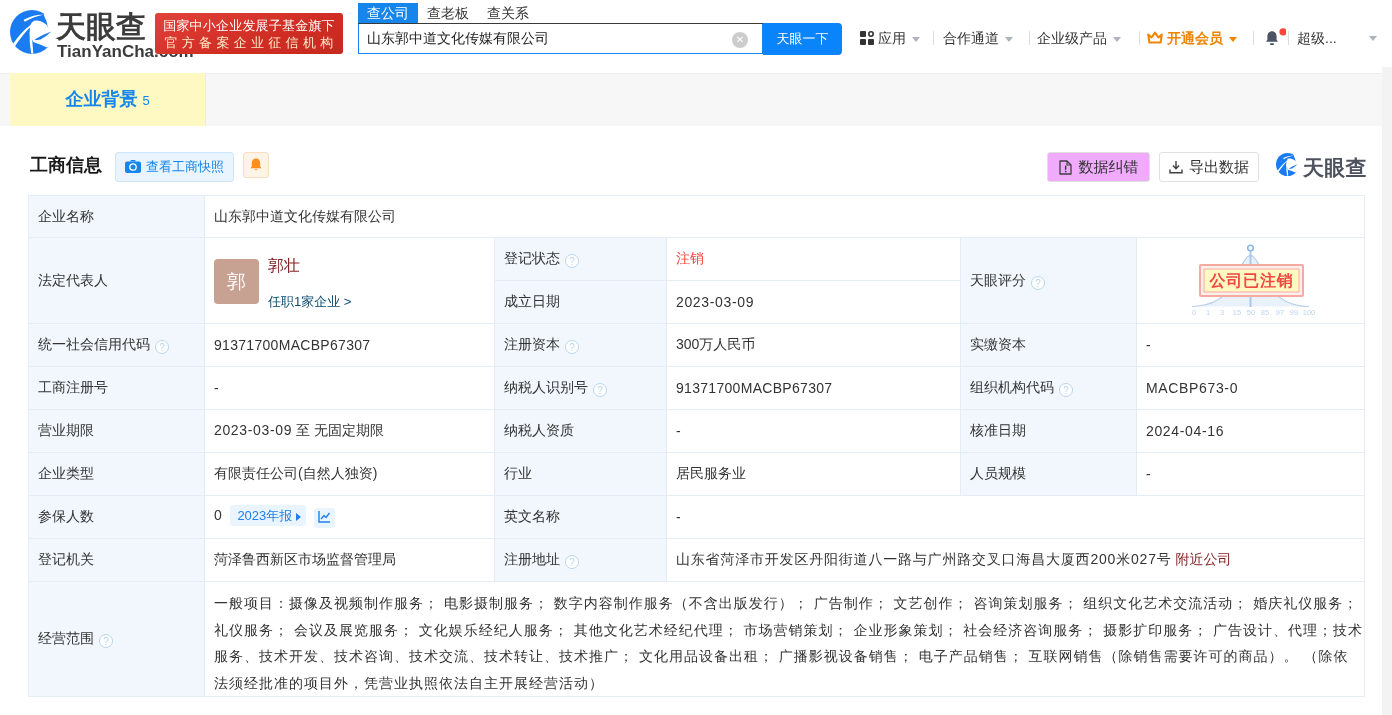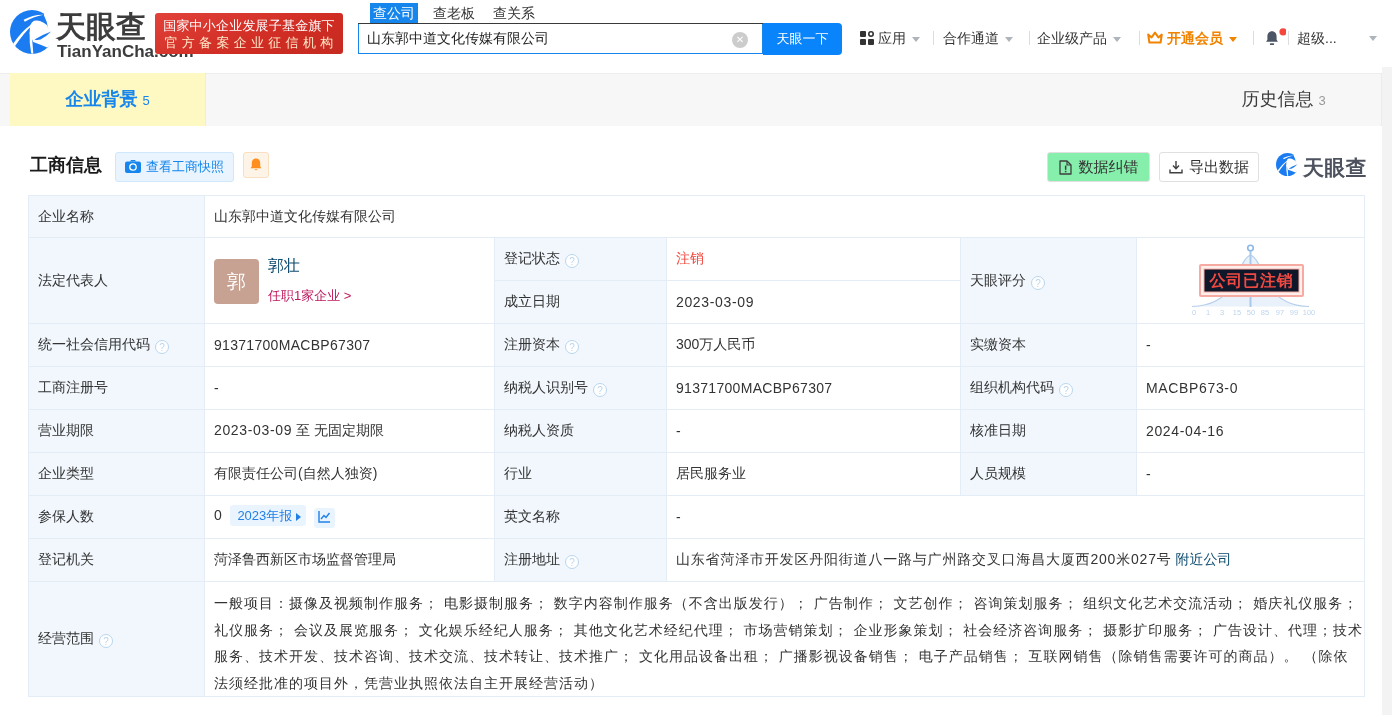--- a/index.html
+++ b/index.html
@@ -9,21 +9,21 @@
 
 
 #hdr { position:absolute; left:0; top:0; width:1392px; height:67px; background:#fff; }
 #logo1 { position:absolute; left:10px; top:10px; }
 #lgname { position:absolute; left:56px; top:7px; font-size:30px; font-weight:bold; color:#3c3c3c; }
 #lgurl { position:absolute; left:57px; top:41.5px; font-size:17px; font-weight:bold; color:#3c3c3c; letter-spacing:0px;}
 #redbox { position:absolute; left:155px; top:13px; width:188px; height:41px; background:linear-gradient(160deg,#e1423a 0%,#d02d24 60%,#c52a20 100%); border-radius:3px; color:#fff; text-align:center; padding-top:4px;}
 #redbox .l1 { font-size:13px; line-height:17px; letter-spacing:0.2px;}
 #redbox .l2 { font-size:13px; line-height:17px; letter-spacing:4.3px; color:#ffe9c8; margin-left:4px;}
 #stabs { position:absolute; left:358px; top:3px; height:21px; font-size:14px; }
-#stabs .t { display:inline-block; padding:0 3px; line-height:20px; color:#333;margin-left:12px; }
+#stabs .t { display:inline-block; padding:0 9px; line-height:20px; color:#333; }
 #stabs .t.on { background:#1686ec; color:#fff; }
 #sline { position:absolute; left:358px; top:22.5px; width:405px; height:1.5px; background:#3a3a3a; }
 #sinput { position:absolute; left:358px; top:24px; width:405px; height:30px; border:1px solid #1686ec; border-top:none; font-size:14px; color:#222; line-height:29px; padding-left:8px; }
 #sclear { position:absolute; left:732px; top:32px; width:16px; height:16px; border-radius:8px; background:#ccc; color:#fff; font-size:10px; text-align:center; line-height:16px;}
 #sbtn { position:absolute; left:763px; top:22.5px; width:79px; height:32px; background:#0a84fa; color:#fff; font-size:13px; text-align:center; line-height:32px; border-radius:0 4px 4px 0; }
 #topnav { position:absolute; left:852px; top:28px; width:540px; height:22px; font-size:14px; color:#333; }
 #topnav .it { position:absolute; top:0; line-height:20px; white-space:nowrap; }
 #topnav .sep { position:absolute; top:3px; width:1px; height:14px; background:#ddd; }
 .caret { display:inline-block; width:0; height:0; border-left:4px solid transparent; border-right:4px solid transparent; border-top:5px solid #aeb4bb; margin-left:6px; vertical-align:middle; }
 .caret.o { border-top-color:#f08300; }
@@ -33,33 +33,33 @@
 #tabbar .tab { position:absolute; top:-1px; width:196px; height:53px; text-align:center; line-height:53px; font-size:18px; color:#3b3b3b; border-right:1px solid #ececec; }
 #tabbar .tab .n { font-size:13px; color:#999; margin-left:5px; }
 #tabbar .tab.on { background:#fef9c3; color:#1686ec; font-weight:bold; }
 #tabbar .tab.on .n { color:#1686ec; font-weight:normal; font-size:13px;}
 
 
 #secttl { position:absolute; left:30px; top:153px; font-size:18px; font-weight:bold; color:#1a1a1a; }
 .hbtn { position:absolute; top:152px; height:30px; border-radius:3px; font-size:14px; }
 #snapbtn { left:115px; width:119px; background:#e9f4fe; border:1px solid #cfe7fc; color:#1686ec; line-height:28px; text-align:center; font-size:13px; }
 #bellbtn { left:243px; top:152px; width:26px; height:26px; background:#fdf3e6; border:1px solid #f7dfc0; border-radius:3px; }
-#fixbtn { left:1047px; width:103px; background:#86efac; border:1px solid #e0e0e0; color:#333; line-height:28px; text-align:center; font-size:15px;}
+#fixbtn { left:1047px; width:103px; background:#f0abfc; border:1px solid #e0e0e0; color:#333; line-height:28px; text-align:center; font-size:15px;}
 #expbtn { left:1159px; width:100px; background:#fff; border:1px solid #e0e0e0; color:#333; line-height:28px; text-align:center; font-size:15px;}
 #minilogo { position:absolute; left:1276px; top:153px; }
 #minitxt { position:absolute; left:1303px; top:154px; font-size:21px; font-weight:bold; color:#4d525e; letter-spacing:0.2px;}
 
 
 #tbl { position:absolute; left:28px; top:195px; border-collapse:collapse; table-layout:fixed; width:1337px; }
 #tbl th, #tbl td { border:1px solid #e4edf6; font-weight:normal; text-align:left; vertical-align:middle; font-size:14px; color:#333; padding:0 10px 0 9px; }
 #tbl th { background:#f1f7fd; }
 #tbl td { background:#fff; }
 .q { display:inline-block; width:14px; height:14px; border:1px solid #b9d6ee; border-radius:8px; color:#b9d6ee; font-size:10px; line-height:13px; text-align:center; margin-left:5px; vertical-align:-2px; background:#fff;}
-a.bl { color:#0c4a6e; text-decoration:none; }
-.org { color:#be185d; }
+a.bl { color:#7f1d1d; text-decoration:none; }
+.org { color:#0c4a6e;margin-top:6px; }
 </style>
 </head>
 <body>
 
 <div id="hdr">
   <svg id="logo1" width="44" height="44" viewBox="0 0 44 44">
     <circle cx="22" cy="22" r="22" fill="#1b7cf2"></circle>
     <path d="M13.6,9.8 Q23,4.4 33.5,4.7 Q23,6.9 14.8,11.8 Z" fill="#fff"></path>
     <path d="M3.1,33.7 Q11.5,21.5 20.2,15.2 Q21.6,14.2 22.7,14.9 Q14.5,21.8 4.9,36.2 Q3.8,35.2 3.1,33.7 Z" fill="#fff"></path>
     <path d="M19.6,22.5 L21.4,22.5 Q22.6,33 23.3,43.7 L21.2,43.6 Q19.2,32 19.6,22.5 Z" fill="#fff"></path>
@@ -105,21 +105,20 @@
         </svg>
     </span>
     <span class="sep" style="left:436px"></span>
     <span class="it" style="left:445px">超级...</span>
     <span class="caret" style="position:absolute;left:511px;top:8px"></span>
   </div>
 </div>
 
 <div id="tabbar">
   <div class="tab on" style="left:10px">企业背景<span class="n">5</span></div>
-  <div class="tab" style="left:1186px">历史信息<span class="n">3</span></div>
 </div>
 
 <div id="secttl">工商信息</div>
 <div class="hbtn" id="snapbtn"><svg width="16" height="13" viewBox="0 0 16 13" style="vertical-align:-2px;margin-right:5px">
       <rect x="0" y="1.5" width="16" height="11.5" rx="2" fill="#1686ec"></rect>
       <path d="M5,1.5 L6,0 L10,0 L11,1.5 Z" fill="#1686ec"></path>
       <circle cx="8" cy="7" r="3.2" fill="none" stroke="#fff" stroke-width="1.3"></circle>
     </svg>查看工商快照</div>
 <div class="hbtn" id="bellbtn"><svg width="12" height="14" viewBox="0 0 12 14" style="margin:5px 0 0 6px">
       <path d="M6,0.5 C8.6,0.5 10.2,2.5 10.2,5.2 L10.2,8.5 L11.5,10.2 L0.5,10.2 L1.8,8.5 L1.8,5.2 C1.8,2.5 3.4,0.5 6,0.5 Z" fill="#ff8e1c"></path>
@@ -183,21 +182,21 @@
                 <text x="71" y="77">1</text>
                 <text x="85" y="77">3</text>
           <text x="100" y="77">15</text>
                 <text x="114" y="77">50</text>
                 <text x="128" y="77">85</text>
           <text x="143" y="77">97</text>
                 <text x="157" y="77">99</text>
                 <text x="172" y="77">100</text>
         </g>
       </svg>
-      <div style="position:absolute;left:62px;top:24px;width:105px;height:33px;border:2px solid #f6aaa1;border-radius:2px;background:#0f172a;box-shadow:inset 0 0 0 2.5px #fdefec, inset 0 0 0 3.5px #f6aaa1;color:#ef4a42;font-size:16px;font-weight:bold;text-align:center;line-height:29px;letter-spacing:0.8px">公司已注销</div>
+      <div style="position:absolute;left:62px;top:24px;width:105px;height:33px;border:2px solid #f6aaa1;border-radius:2px;background:#fef9c3;box-shadow:inset 0 0 0 2.5px #fdefec, inset 0 0 0 3.5px #f6aaa1;color:#ef4a42;font-size:16px;font-weight:bold;text-align:center;line-height:29px;letter-spacing:0.8px">公司已注销</div>
     </div>
   </td>
 </tr>
 <tr style="height:43px">
   <th>成立日期</th>
   <td><span style="letter-spacing:0.65px">2023-03-09</span></td>
 </tr>
 <tr style="height:43px">
   <th>统一社会信用代码<span class="q">?</span></th>
   <td><span style="letter-spacing:0.3px">91371700MACBP67307</span></td>

